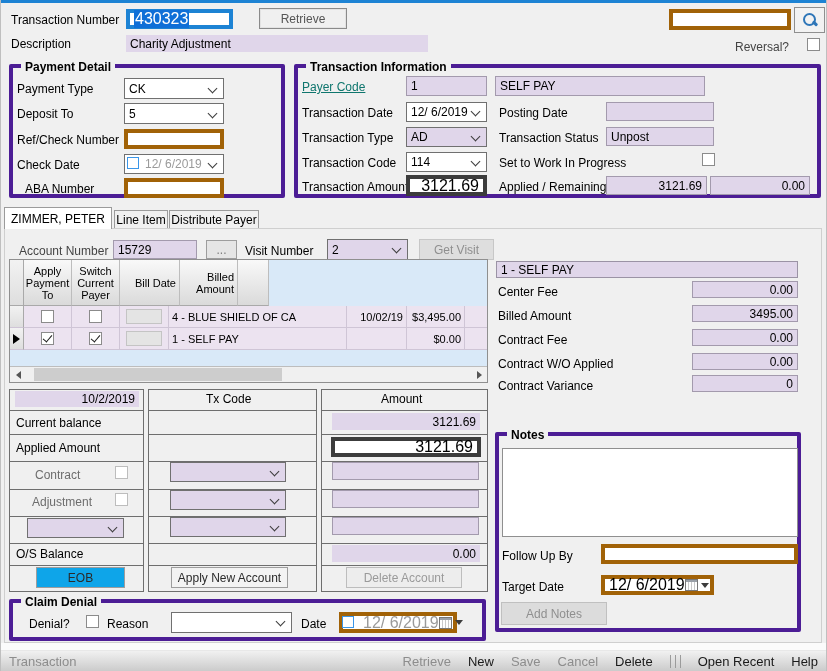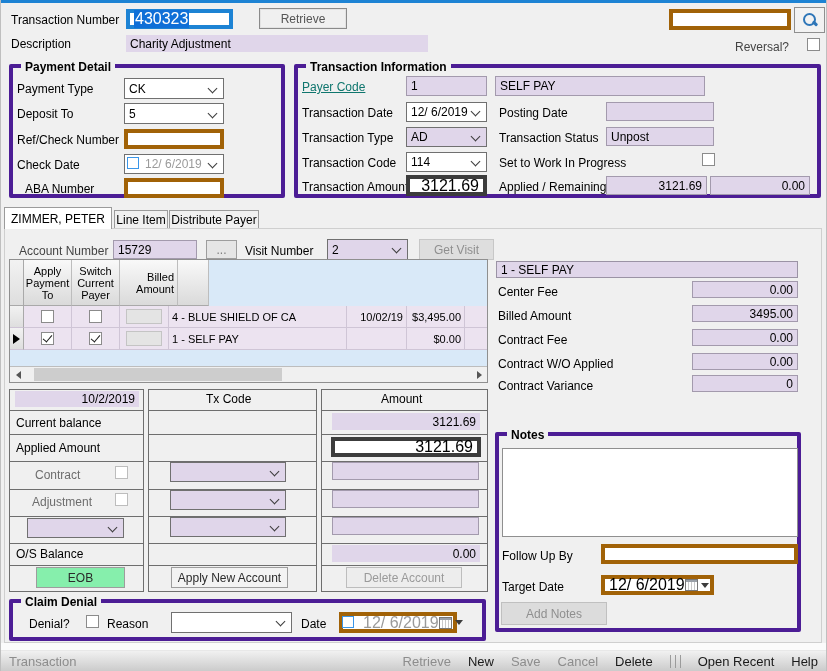--- a/index.html
+++ b/index.html
@@ -200,20 +200,21 @@
   <div class="btn" style="left:205px; top:240px; width:31px; height:19px; background:#e5e5e5; color:#7d7d7d;">...</div>
   <div class="lbl" style="left:244px; top:244px;">Visit Number</div>
   <div class="combo small lavc" style="left:326px; top:239px; width:81px; height:21px;">2</div>
   <div class="btn disabled" style="left:418px; top:239px; width:75px; height:21px; background:#dedede; border-color:#c7c7c7;">Get Visit</div>
 
   <div class="ptable">
     <div class="prow phead">
       <div class="pcell sel" style="width:14px; height:46px;"></div>
       <div class="pcell c" style="width:48px;">Apply Payment To</div>
       <div class="pcell c" style="width:48px;">Switch Current Payer</div>
+      <div class="pcell r" style="width:60px;">Bill Date</div>
       <div class="pcell r" style="width:58px;">Billed Amount</div>
       <div class="pcell" style="width:31px;"></div>
     </div>
     <div class="prow pbody">
       <div class="pcell sel" style="width:14px;"></div>
       <div class="pcell c" style="width:48px;">
           <span class="cb" style="position:relative;"></span>
         </div>
       <div class="pcell c" style="width:48px;">
           <span class="cb" style="position:relative;"></span>
@@ -315,21 +316,21 @@
   <div class="combo small lavc" style="left:169px; top:490px; width:116px; height:20px;"></div>
   <div class="lav bordered" style="left:331px; top:490px; width:147px; height:18px;"></div>
 
   <div class="combo small lavc" style="left:26px; top:518px; width:97px; height:20px;"></div>
   <div class="combo small lavc" style="left:169px; top:517px; width:116px; height:20px;"></div>
   <div class="lav bordered" style="left:331px; top:517px; width:147px; height:18px;"></div>
 
   <div class="lbl" style="left:15px; top:547px;">O/S Balance</div>
   <div class="lav num" style="left:331px; top:545px; width:148px; height:17px;">0.00</div>
 
-  <div class="btn" style="left:35px; top:567px; width:89px; height:21px; background:#86efac;">EOB</div>
+  <div class="btn" style="left:35px; top:567px; width:89px; height:21px; background:#0ea5e9;">EOB</div>
   <div class="btn" style="left:170px; top:567px; width:117px; height:21px; background:#f3f3f3;">Apply New Account</div>
   <div class="btn flatdis" style="left:345px; top:567px; width:116px; height:21px;">Delete Account</div>
 
   <div class="grp" style="left:8px; top:599px; width:477px; height:42px;">
     <span class="gtitle">Claim Denial</span>
   </div>
   <div class="lbl" style="left:28px; top:617px;">Denial?</div>
   <div class="cb" style="left:85px; top:615px;"></div>
   <div class="lbl" style="left:106px; top:617px;">Reason</div>
   <div class="combo small" style="left:170px; top:612px; width:121px; height:21px;"></div>

